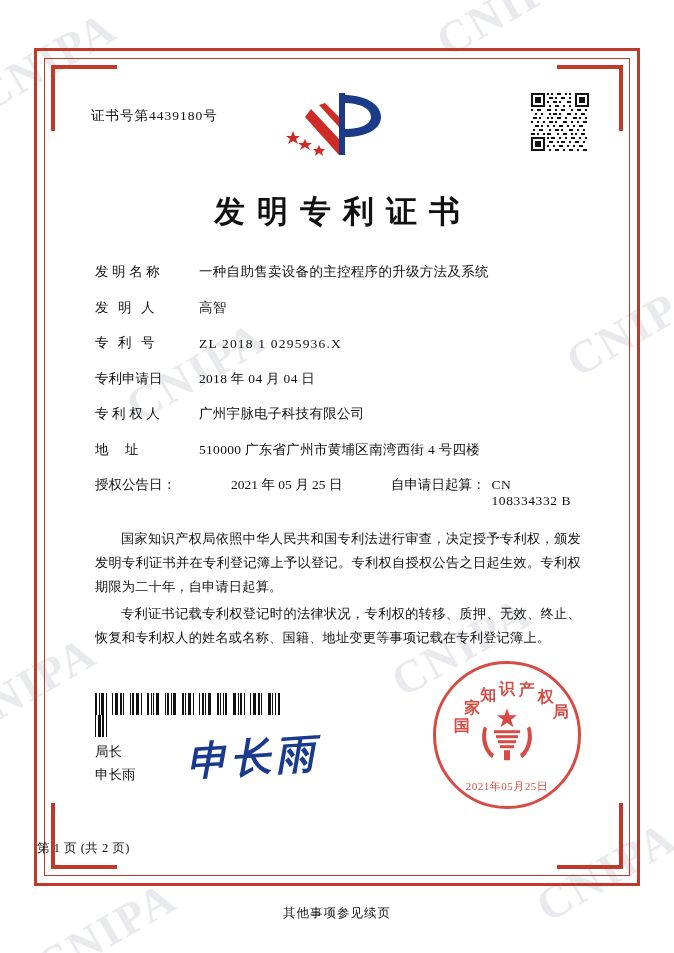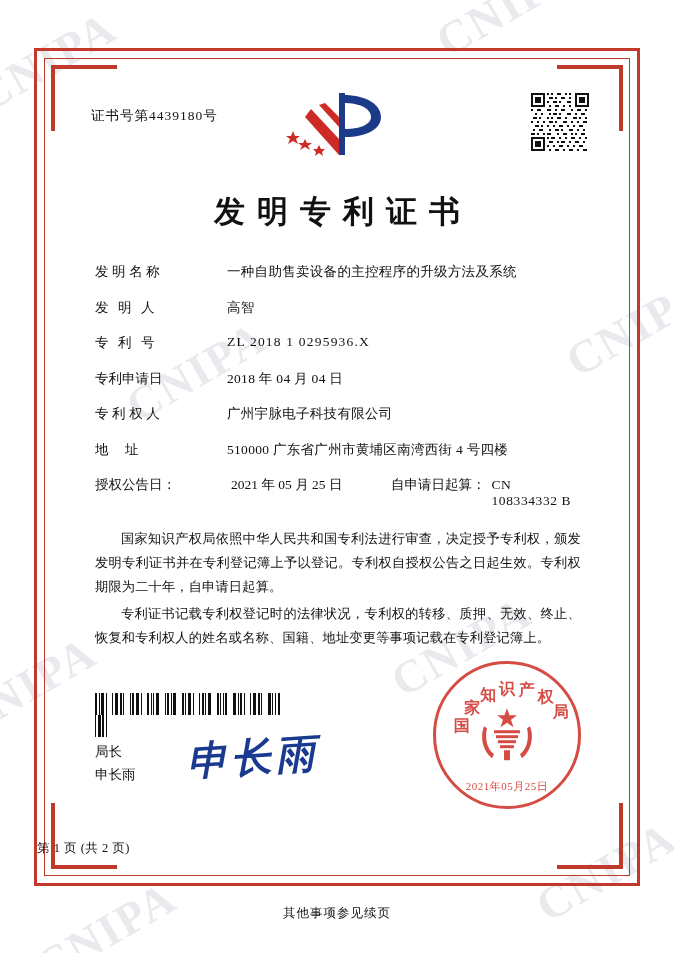--- a/index.html
+++ b/index.html
@@ -124,38 +124,37 @@
     font-family: "Liberation Serif", serif;
     text-indent: 12px;
   }
 
   .fields {
     margin-top: 30px;
     padding: 0 12px 0 14px;
   }
   .field {
     display: flex;
-    align-items: flex-start;
+    align-items: flex-end;
     margin-bottom: 17.5px;
     font-size: 13.5px;
     color: #111;
   }
   .field .lbl {
     width: 104px;
     flex: 0 0 104px;
     letter-spacing: 0px;
     white-space: nowrap;
   }
   .field .lbl.sp1 { letter-spacing: 3.6px; }
   .field .lbl.sp2 { letter-spacing: 9.5px; }
   .field .lbl.sp3 { letter-spacing: 16.5px; }
   .field .val {
     flex: 1 1 auto;
     letter-spacing: 0.3px;
-    margin-left: 28px;
   }
   .field .val.mono-ish { letter-spacing: 1.2px; }
   .field-inline {
     display: flex;
     align-items: baseline;
     margin-bottom: 17.5px;
     font-size: 13.5px;
     color: #111;
   }
   .field-inline .lbl { width: 104px; flex: 0 0 104px; }

